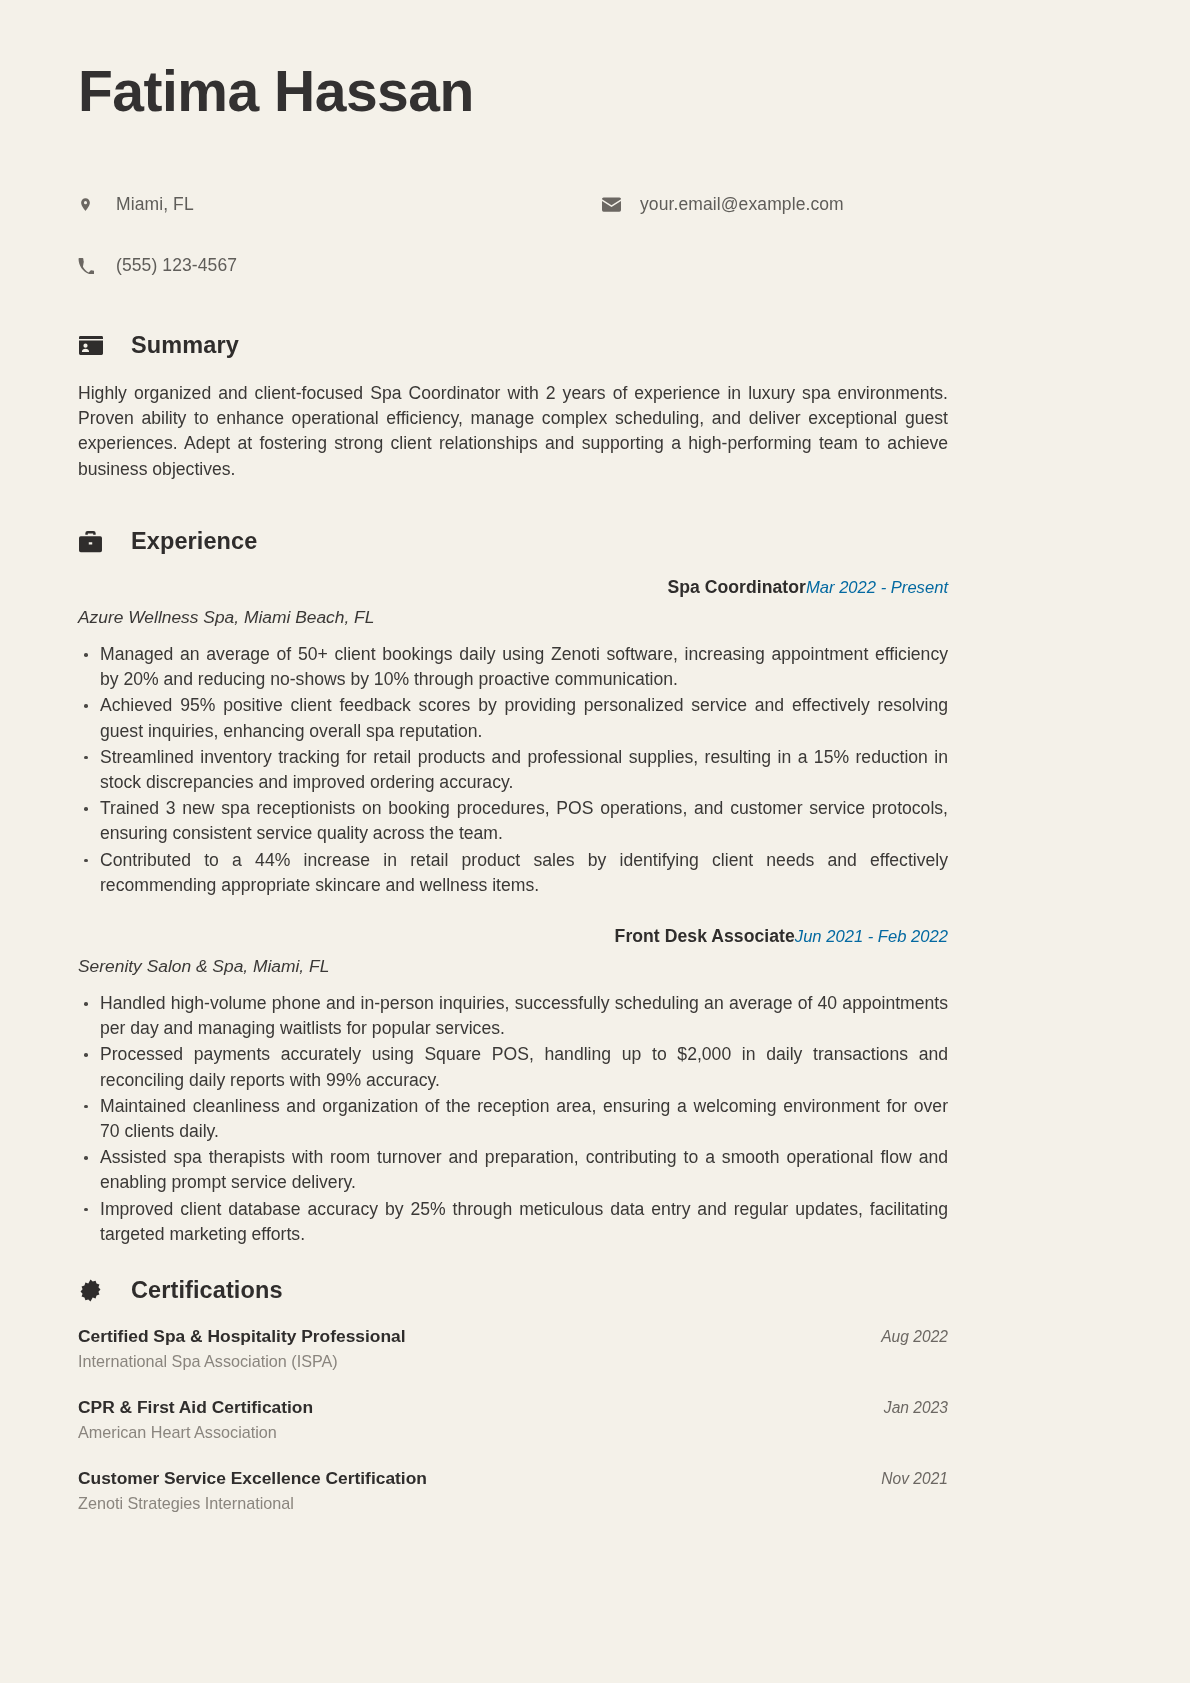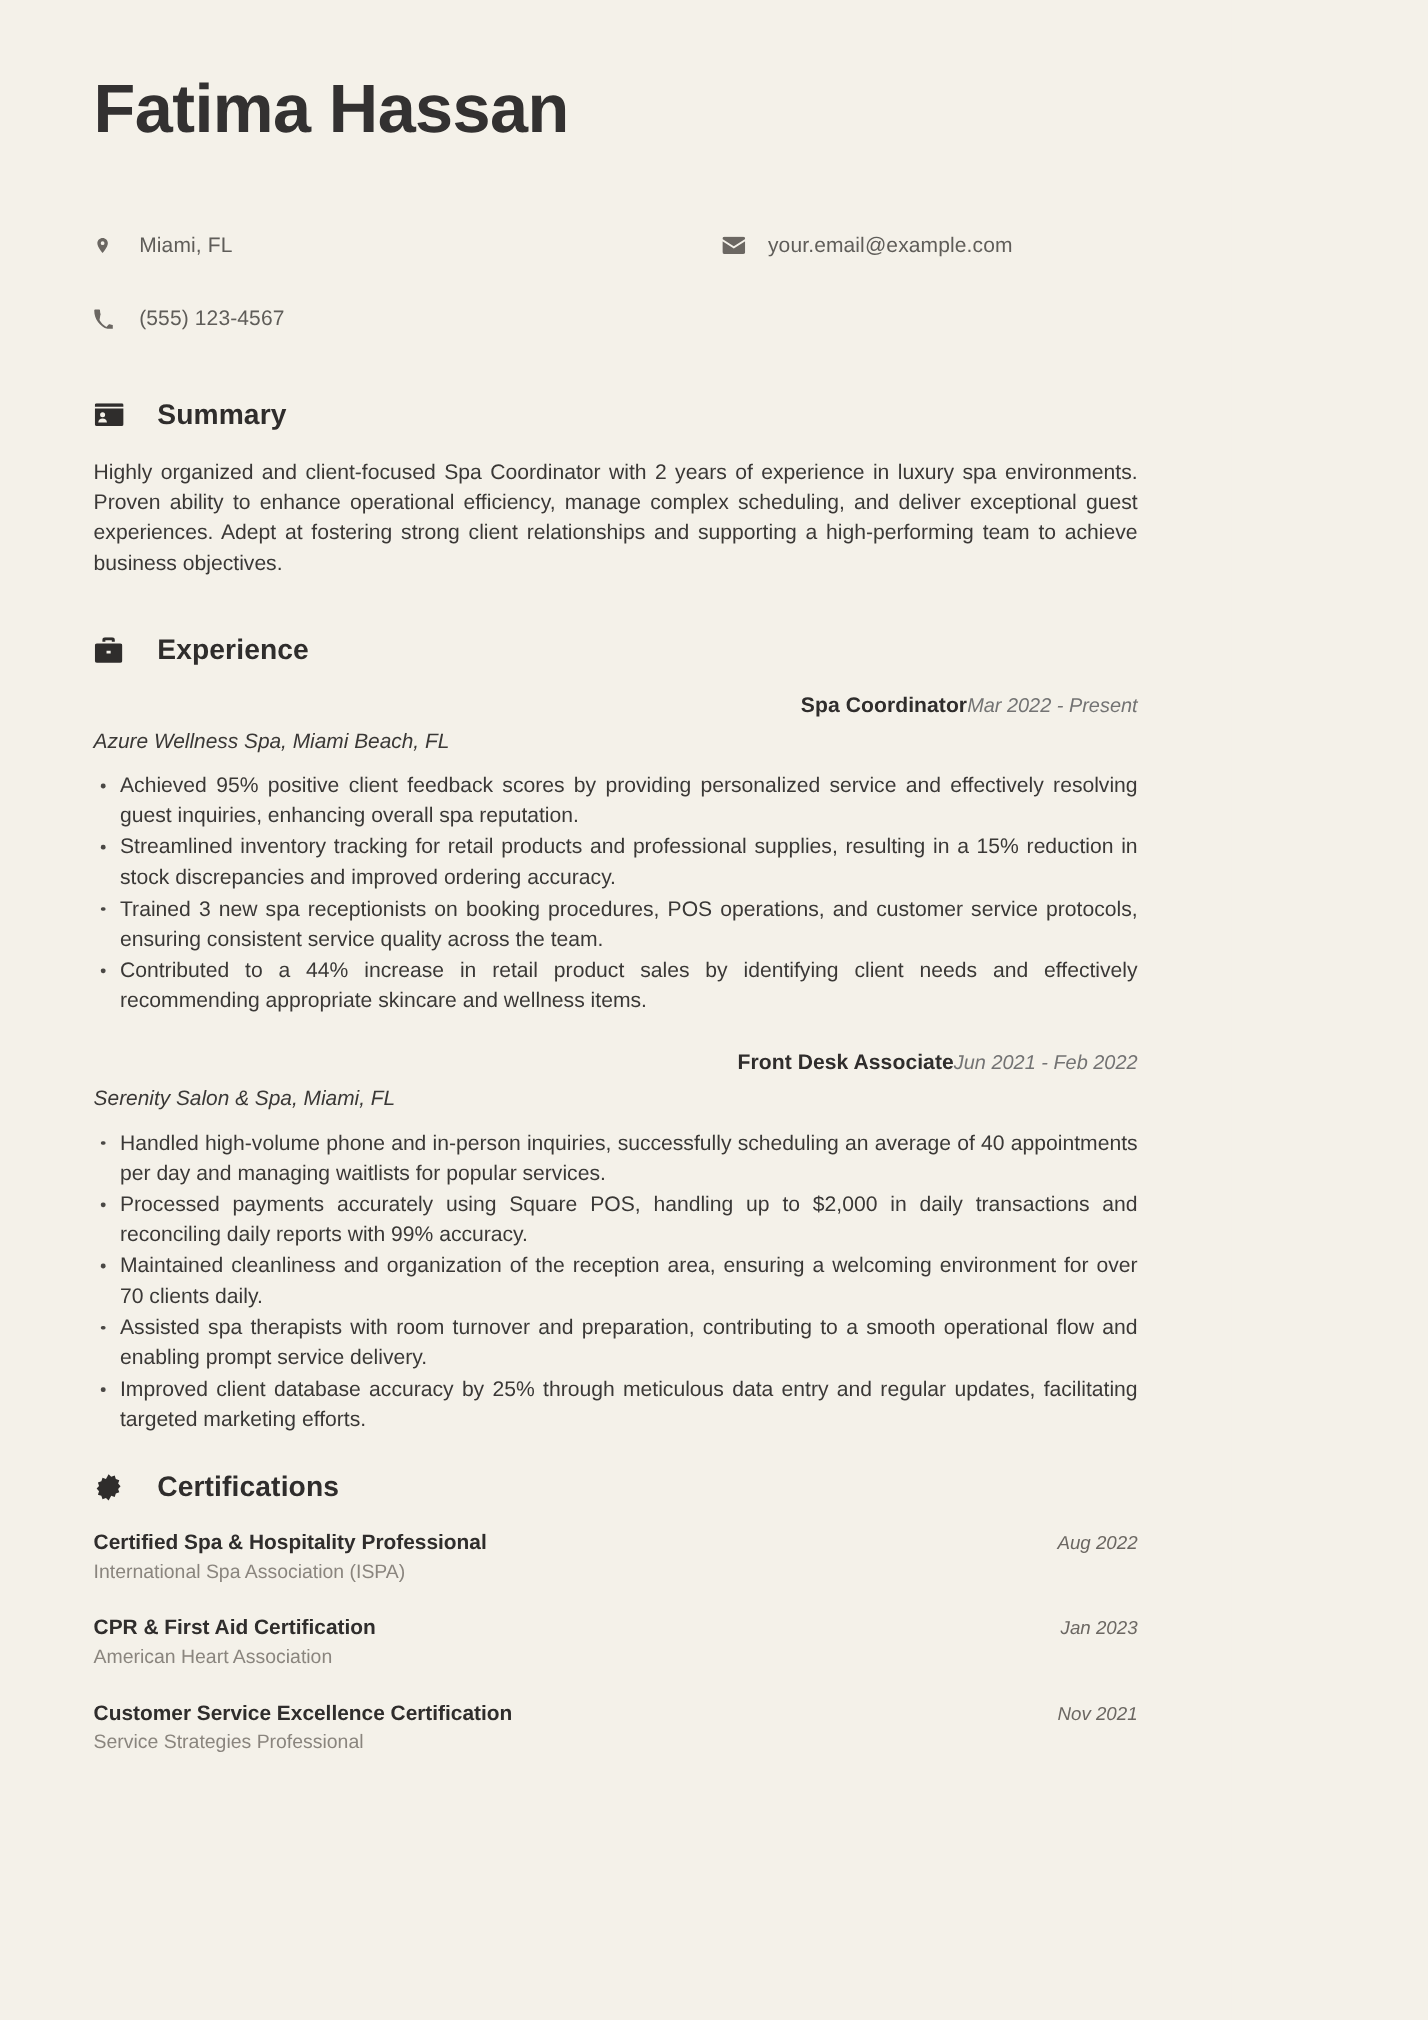--- a/index.html
+++ b/index.html
@@ -105,21 +105,21 @@
   }
   .job-title {
     font-size: 17.6px;
     font-weight: 700;
     color: #2f2d2c;
     letter-spacing: 0.05px;
   }
   .job-dates {
     font-size: 16.6px;
     font-style: italic;
-    color: #737373;
+    color: #0369a1;
     white-space: nowrap;
   }
   .job-company {
     font-size: 17.4px;
     font-style: italic;
     color: #3a3836;
     margin-bottom: 14px;
   }
   ul.bullets {
     list-style: none;
@@ -236,20 +236,21 @@
       <span class="section-title">Experience</span>
     </div>
 
     <div class="job">
       <div class="job-row">
         <span class="job-title">Spa Coordinator</span>
         <span class="job-dates">Mar 2022 - Present</span>
       </div>
       <div class="job-company">Azure Wellness Spa, Miami Beach, FL</div>
       <ul class="bullets">
+        <li>Managed an average of 50+ client bookings daily using Zenoti software, increasing appointment efficiency by 20% and reducing no-shows by 10% through proactive communication.</li>
         <li>Achieved 95% positive client feedback scores by providing personalized service and effectively resolving guest inquiries, enhancing overall spa reputation.</li>
         <li>Streamlined inventory tracking for retail products and professional supplies, resulting in a 15% reduction in stock discrepancies and improved ordering accuracy.</li>
         <li>Trained 3 new spa receptionists on booking procedures, POS operations, and customer service protocols, ensuring consistent service quality across the team.</li>
         <li>Contributed to a 44% increase in retail product sales by identifying client needs and effectively recommending appropriate skincare and wellness items.</li>
       </ul>
     </div>
 
     <div class="job">
       <div class="job-row">
         <span class="job-title">Front Desk Associate</span>
@@ -290,17 +291,17 @@
         <span class="cert-date">Jan 2023</span>
       </div>
       <div class="cert-issuer">American Heart Association</div>
     </div>
 
     <div class="cert">
       <div class="cert-row">
         <span class="cert-name">Customer Service Excellence Certification</span>
         <span class="cert-date">Nov 2021</span>
       </div>
-      <div class="cert-issuer">Service Strategies Professional</div>
+      <div class="cert-issuer">Zenoti Strategies International</div>
     </div>
   </div>
 
 </div>
 
 </body></html>

